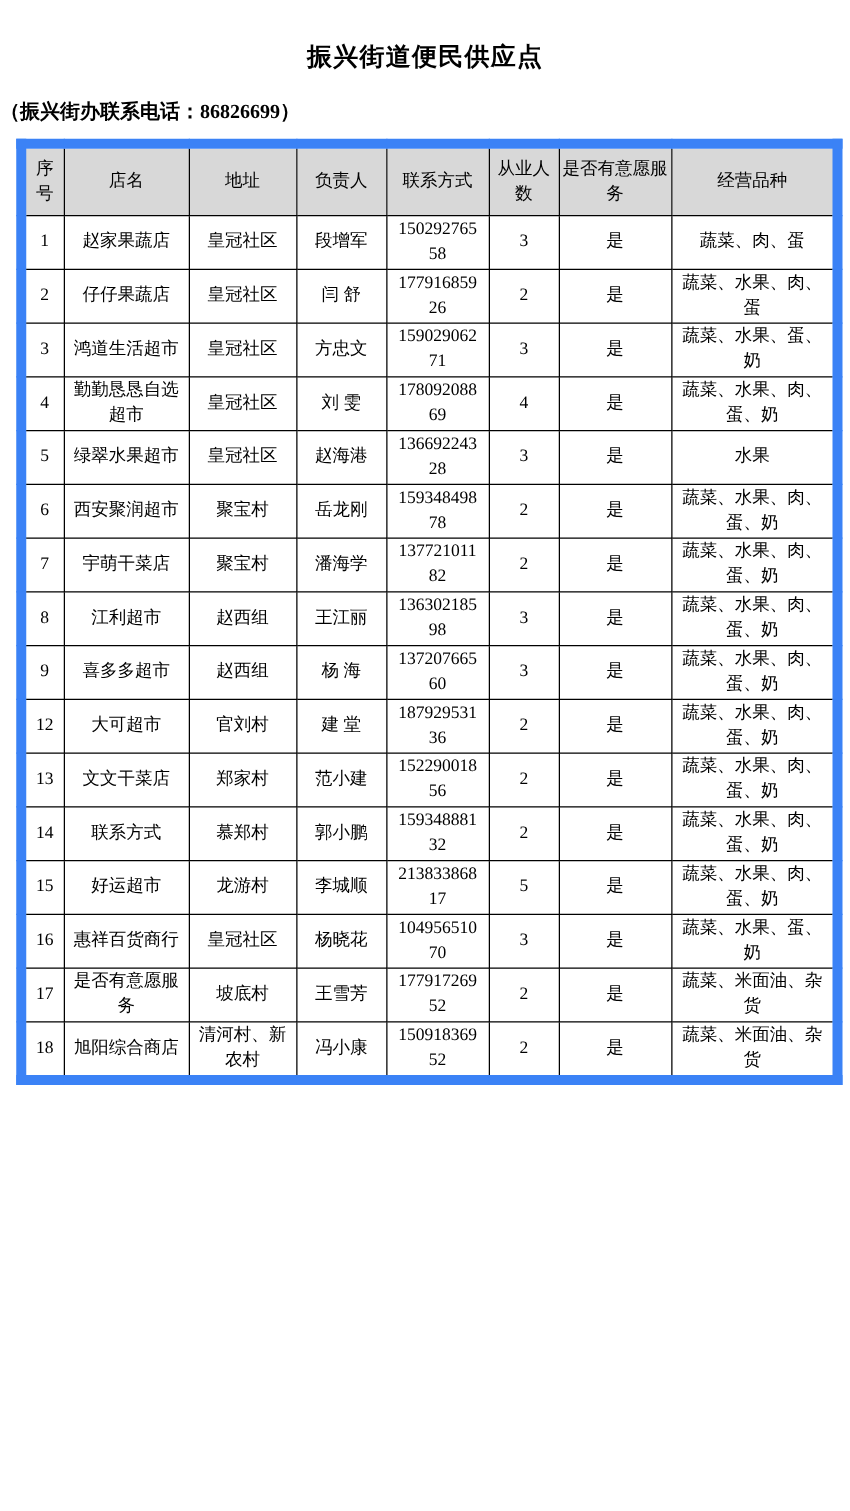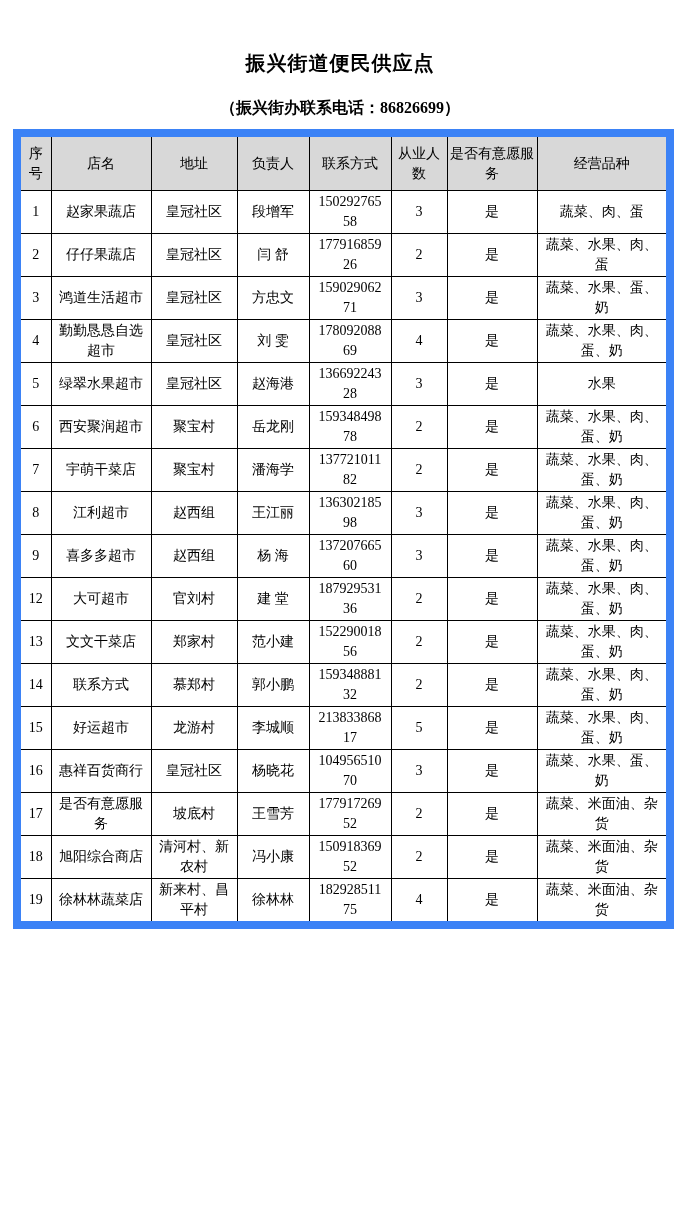--- a/index.html
+++ b/index.html
@@ -12,31 +12,30 @@
     color: #000;
     font-family: "Liberation Serif", "DejaVu Serif", serif;
   }
   .page {
     position: relative;
     width: 680px;
     height: 1209px;
   }
   .doc-title {
     margin: 0;
-    padding-top: 51px;
+    padding-top: 33px;
     text-align: center;
     font-family: "DejaVu Sans", "Liberation Sans", sans-serif;
     font-weight: bold;
     font-size: 20px;
     line-height: 24px;
     letter-spacing: 1px;
   }
   .doc-subtitle {
     margin-top: 23px;
-    text-align: center;
     font-size: 16px;
     font-weight: bold;
     line-height: 20px;
   }
   table.supply {
     border-collapse: collapse;
     table-layout: fixed;
     margin: 11px 0 0 13px;
     width: 653px;
     border: 8px solid #3b82f6;
@@ -252,25 +251,15 @@
         <tr>
           <td>18</td>
           <td>旭阳综合商店</td>
           <td>清河村、新农村</td>
           <td>冯小康</td>
           <td><span class="phone">15091836952</span></td>
           <td>2</td>
           <td>是</td>
           <td>蔬菜、米面油、杂货</td>
         </tr>
-        <tr>
-          <td>19</td>
-          <td>徐林林蔬菜店</td>
-          <td>新来村、昌平村</td>
-          <td>徐林林</td>
-          <td><span class="phone">18292851175</span></td>
-          <td>4</td>
-          <td>是</td>
-          <td>蔬菜、米面油、杂货</td>
-        </tr>
       </tbody>
   </table>
 </div>
 
 </body></html>

